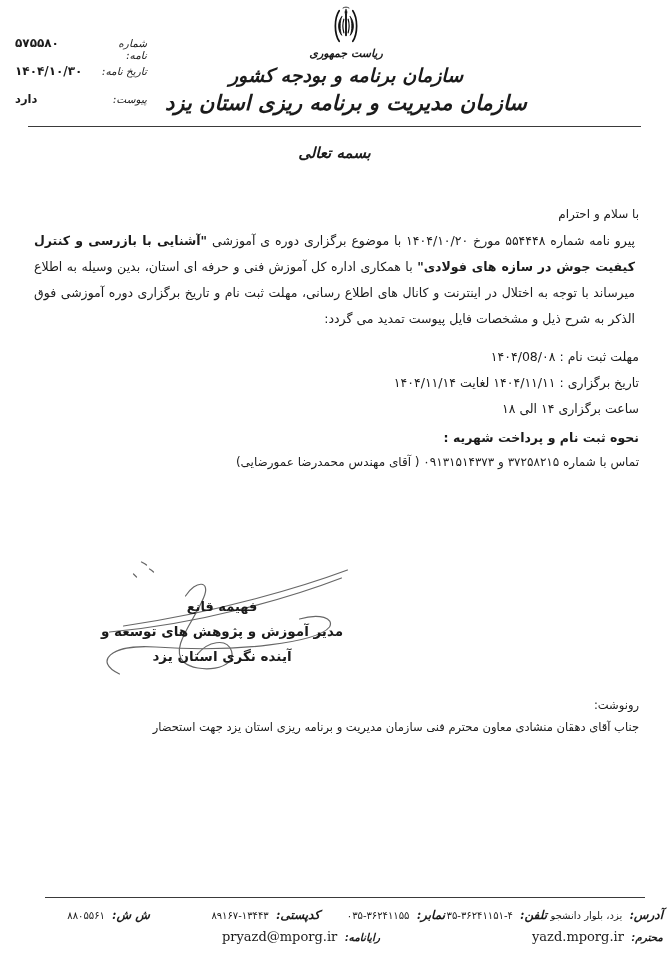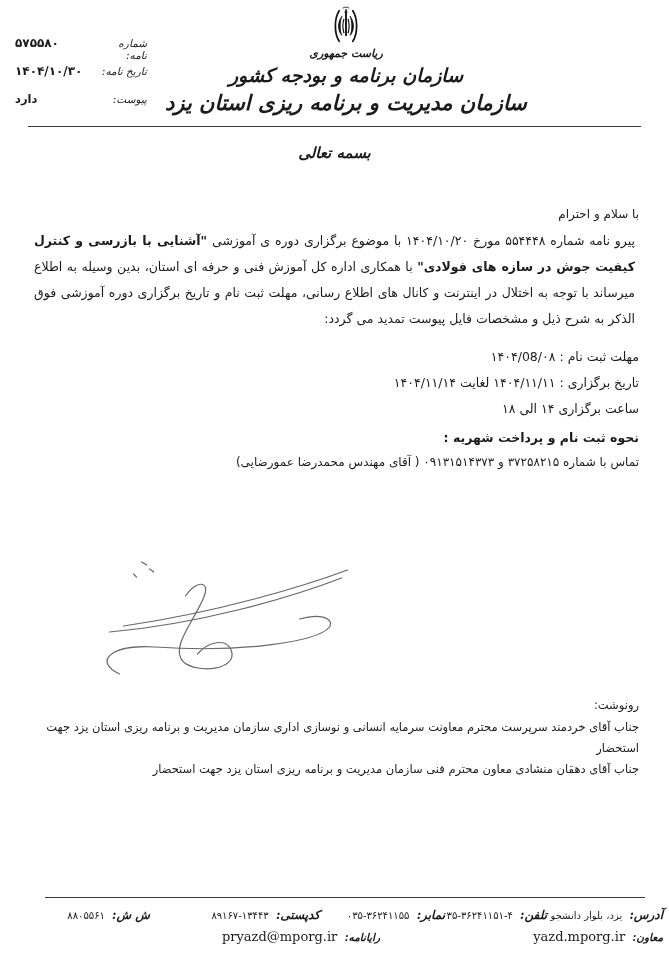--- a/index.html
+++ b/index.html
@@ -111,25 +111,29 @@
       <g stroke="#4d4d4d" stroke-width="1.2" fill="none" stroke-linecap="round" opacity="0.85">
         <path d="M52,10 c2,1 4,2 5,3"></path>
         <path d="M60,17 c2,1 3,2 4,3"></path>
         <path d="M44,22 c1,1 2,2 3,3"></path>
         <path d="M258,18 C215,34 130,60 34,74"></path>
         <path d="M252,26 C200,46 110,72 20,80"></path>
         <path d="M96,44 C106,28 122,28 114,46 C104,70 80,96 94,110 C108,122 148,118 142,99 C137,85 118,90 108,102"></path>
         <path d="M30,122 C4,110 20,92 66,95 C150,101 228,90 240,75 C245,66 230,61 210,67"></path>
       </g>
     </svg>
+    <div class="sigtxt">
+      <div class="sname">فهیمه قانع</div>
+      <div>مدیر آموزش و پژوهش های توسعه و</div>
+      <div>آینده نگری استان یزد</div>
+    </div>
   </div>
 
   <div class="cc">
     <div class="cc-h">رونوشت:</div>
-    <div class="cc-i">جناب آقای خردمند سرپرست محترم معاونت سرمایه انسانی و نوسازی اداری سازمان مدیریت و برنامه ریزی استان یزد جهت استحضار</div>
     <div class="cc-i">جناب آقای دهقان منشادی معاون محترم فنی سازمان مدیریت و برنامه ریزی استان یزد جهت استحضار</div>
   </div>
 
   <div class="rule rule-bottom"></div>
 
   <span class="f-item" style="right:6px;">
     <i class="f-label nastaliq">آدرس:</i>
     <span class="f-val">یزد، بلوار دانشجو</span>
   </span>
   <span class="f-item" style="right:122px;text-align:center;">
@@ -143,21 +147,21 @@
   <span class="f-item" style="right:349px;margin-left:45px;">
     <i class="f-label nastaliq">کدپستی:</i>
     <span class="f-val ltr">۸۹۱۶۷-۱۳۴۴۳</span>
   </span>
   <span class="f-item" style="right:519px;">
     <i class="f-label nastaliq">ش ش:</i>
     <span class="f-val">۸۸۰۵۵۶۱</span>
   </span>
 
   <span class="f-item2" style="right:6px;">
-    <i class="f-label nastaliq">معاون:</i>
+    <i class="f-label nastaliq">محترم:</i>
     <span class="latin">yazd.mporg.ir</span>
   </span>
   <span class="f-item2" style="right:289px;">
     <i class="f-label nastaliq">رایانامه:</i>
     <span class="latin">pryazd@mporg.ir</span>
   </span>
 
 </div>
 
 </body></html>

